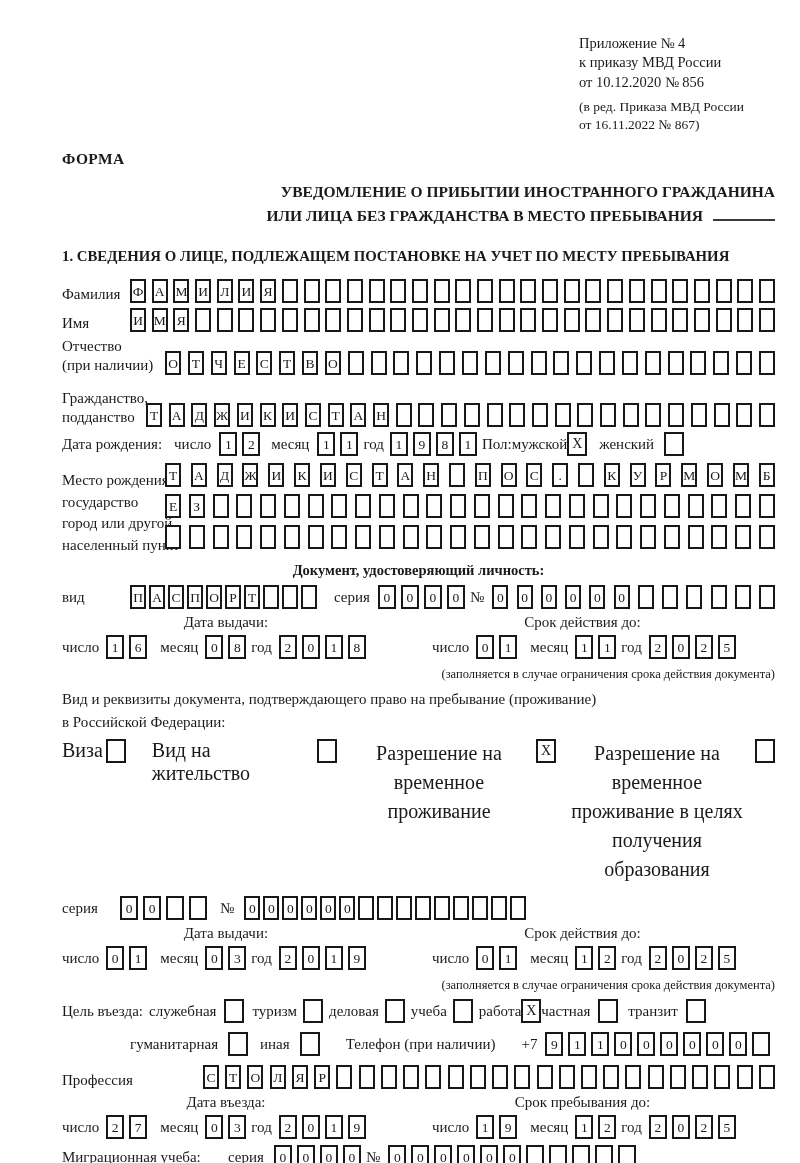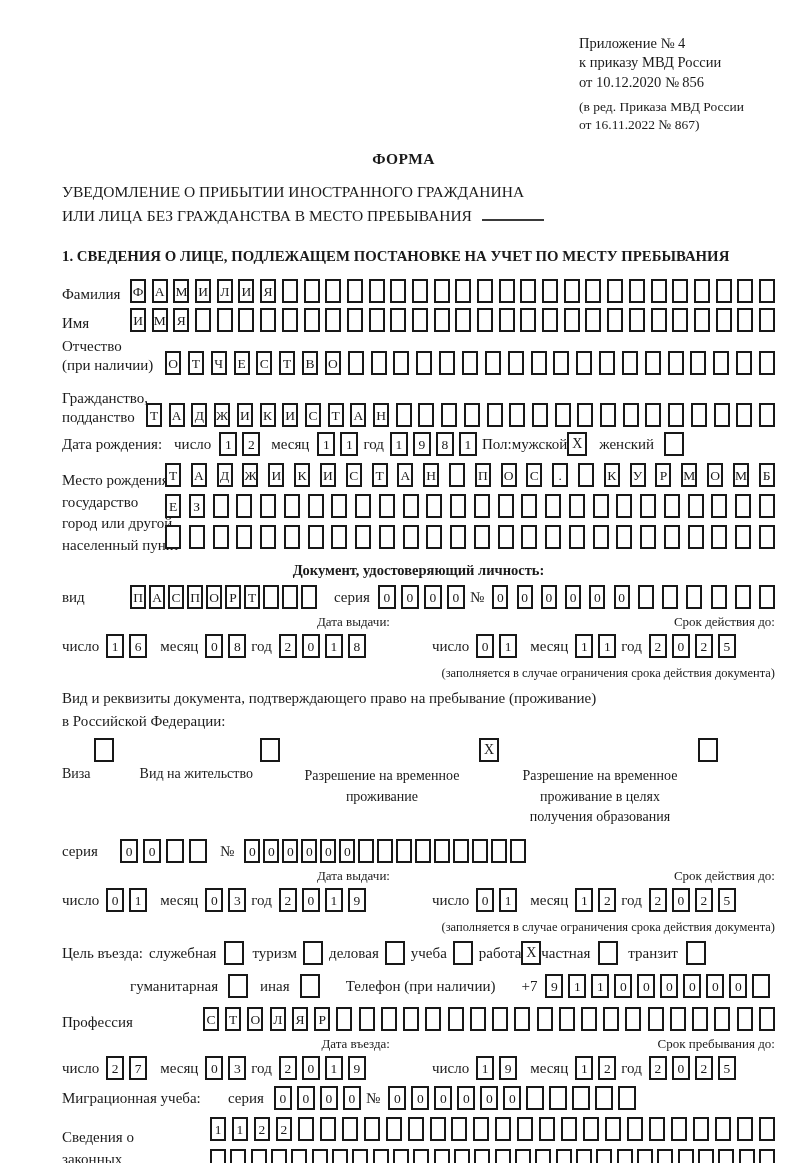--- a/index.html
+++ b/index.html
@@ -6,22 +6,22 @@
   .page{
     width:800px;height:1163px;box-sizing:border-box;
     padding:34px 25px 0 62px;
     font-family:"Liberation Serif",serif;color:#1a1a1a;background:#fff;
     overflow:hidden;position:relative;
   }
   
   .annex{margin-left:auto;width:196px;font-size:14.5px;line-height:1.34;}
   .annex .amend{font-size:13.5px;}
   .annex .amend.first{margin-top:6px;}
-  .forma{text-align:center;padding-right:30px;font-weight:bold;font-size:15.5px;margin-top:16px;letter-spacing:.4px;}
-  .title{text-align:left;font-weight:normal;font-size:15.5px;line-height:1.55;margin-top:12px;}
+  .forma{text-align:left;padding-right:30px;font-weight:bold;font-size:15.5px;margin-top:16px;letter-spacing:.4px;}
+  .title{text-align:right;font-weight:bold;font-size:15.5px;line-height:1.55;margin-top:12px;}
   .blank{display:inline-block;width:62px;border-bottom:2.5px solid #3a3a3a;margin-left:10px;height:13px;}
   .sect{font-weight:bold;font-size:14.8px;margin-top:20px;margin-bottom:14px;}
   
   .row{display:flex;align-items:flex-end;margin-bottom:5px;}
   .ac{align-items:center;}
   .lbl{font-size:15px;flex:0 0 auto;white-space:nowrap;}
   .two{line-height:19px;white-space:nowrap;}
   .w68{width:68px;} .w84{width:84px;} .w103{width:103px;} .w141{width:141px;} .w148{width:148px;} .w56{width:50px;}
   .fill{display:flex;flex:1 1 auto;justify-content:space-between;}
   .fixed{display:flex;}
@@ -36,29 +36,29 @@
   .h38{min-height:38px;} .h47{min-height:47px;}
   
   .bp-labels div{font-size:15px;line-height:21.5px;white-space:nowrap;}
   .bp-cells{flex:1 1 auto;}
   .bp-cells .fill{margin-bottom:7px;}
   
   .dochead{text-align:center;font-weight:bold;font-size:14.5px;margin:6px 0 6px;}
   
   .twocol{display:flex;margin-bottom:6px;margin-top:4px;}
   .colL{width:46%;} .colR{width:54%;}
-  .colhead{text-align:right;font-size:13px;margin-bottom:4px;font-family:Liberation Serif, serif;}
+  .colhead{text-align:center;font-size:15px;margin-bottom:4px;font-family:Liberation Serif, serif;}
   .drow{display:flex;align-items:center;}
   .drow .lbl{margin-right:7px;}
   .note{font-size:12.5px;margin-top:8px;text-align:right;white-space:nowrap;}
   
   .resline{font-size:15px;line-height:1.5;}
   .opts{display:flex;align-items:flex-start;margin:6px 0 12px;}
   .opt{display:flex;align-items:flex-start;}
-  .optlbl{font-size:14px;margin-top:28px;}
+  .optlbl{font-size:20px;}
   .optlbl.ctr{width:180px;text-align:center;line-height:1.45;white-space:normal;}
   .optlbl.ctr2{width:182px;text-align:center;line-height:1.45;white-space:normal;}
   .opt .cb{margin-left:7px;}
   
   .purpose{display:flex;align-items:center;margin-bottom:9px;}
   
   .rep-cells{flex:1 1 auto;}
   .rep-cells .fill{margin-bottom:8px;}
 </style>
 </head>

